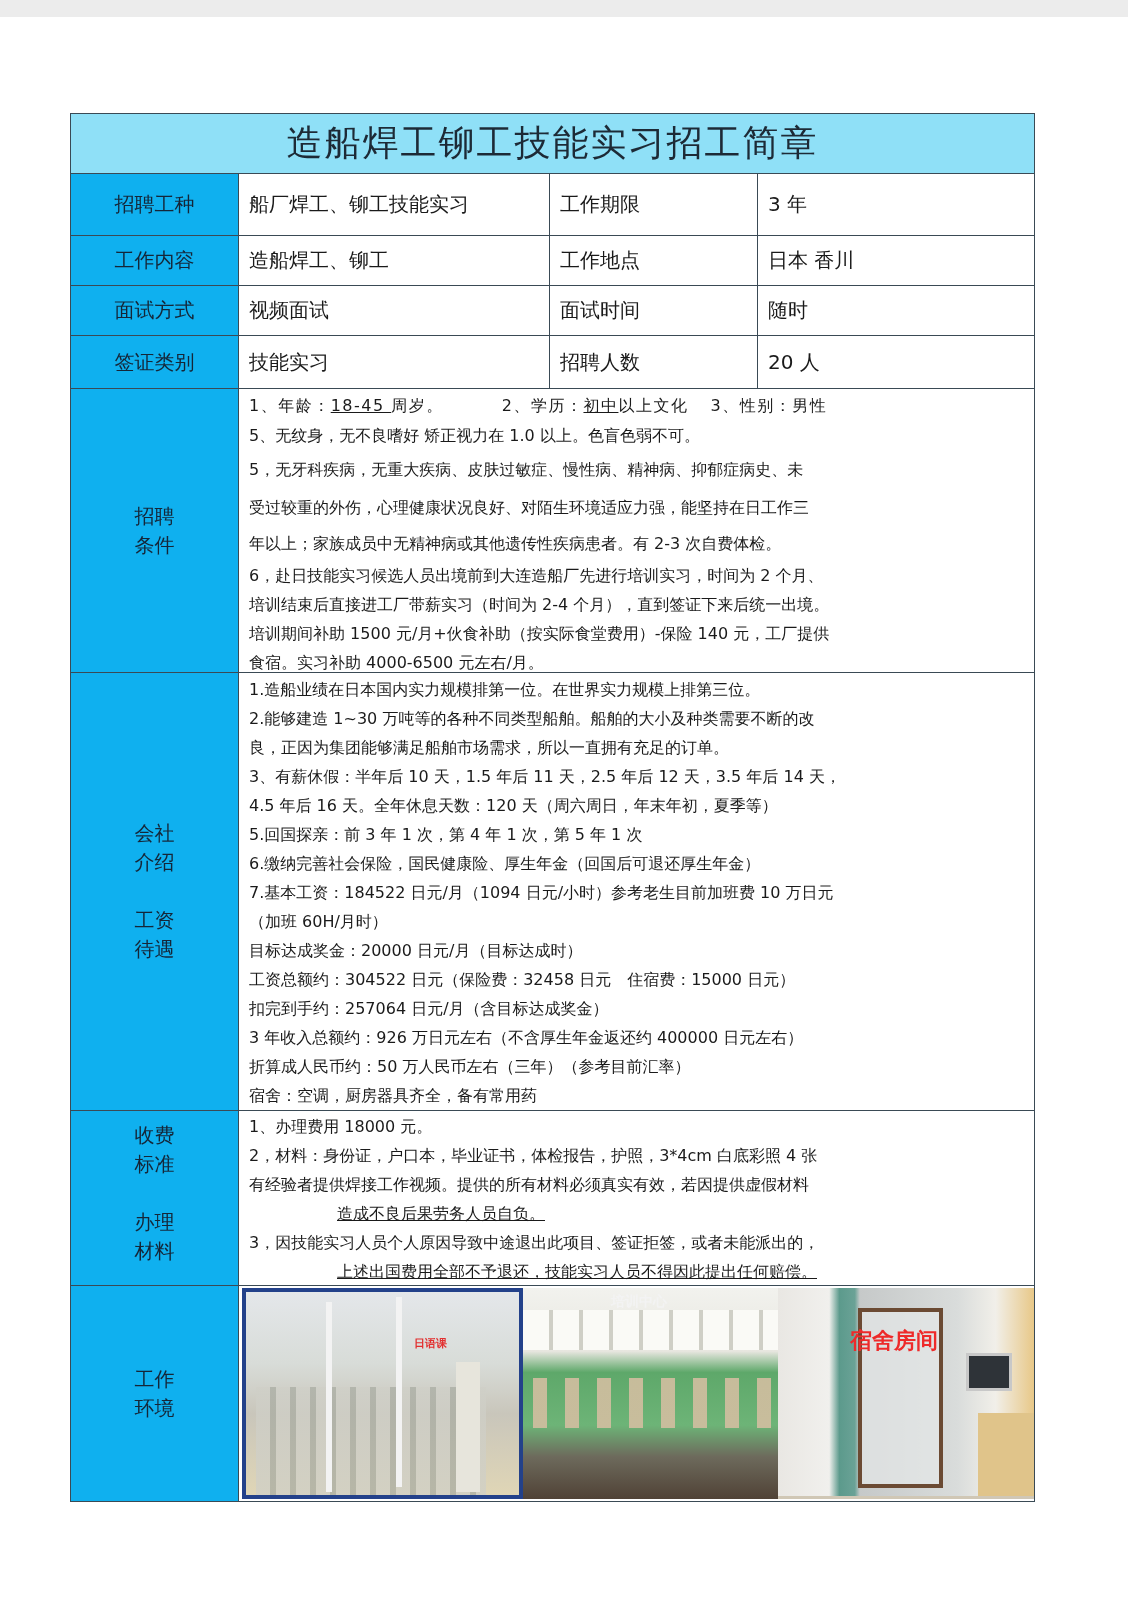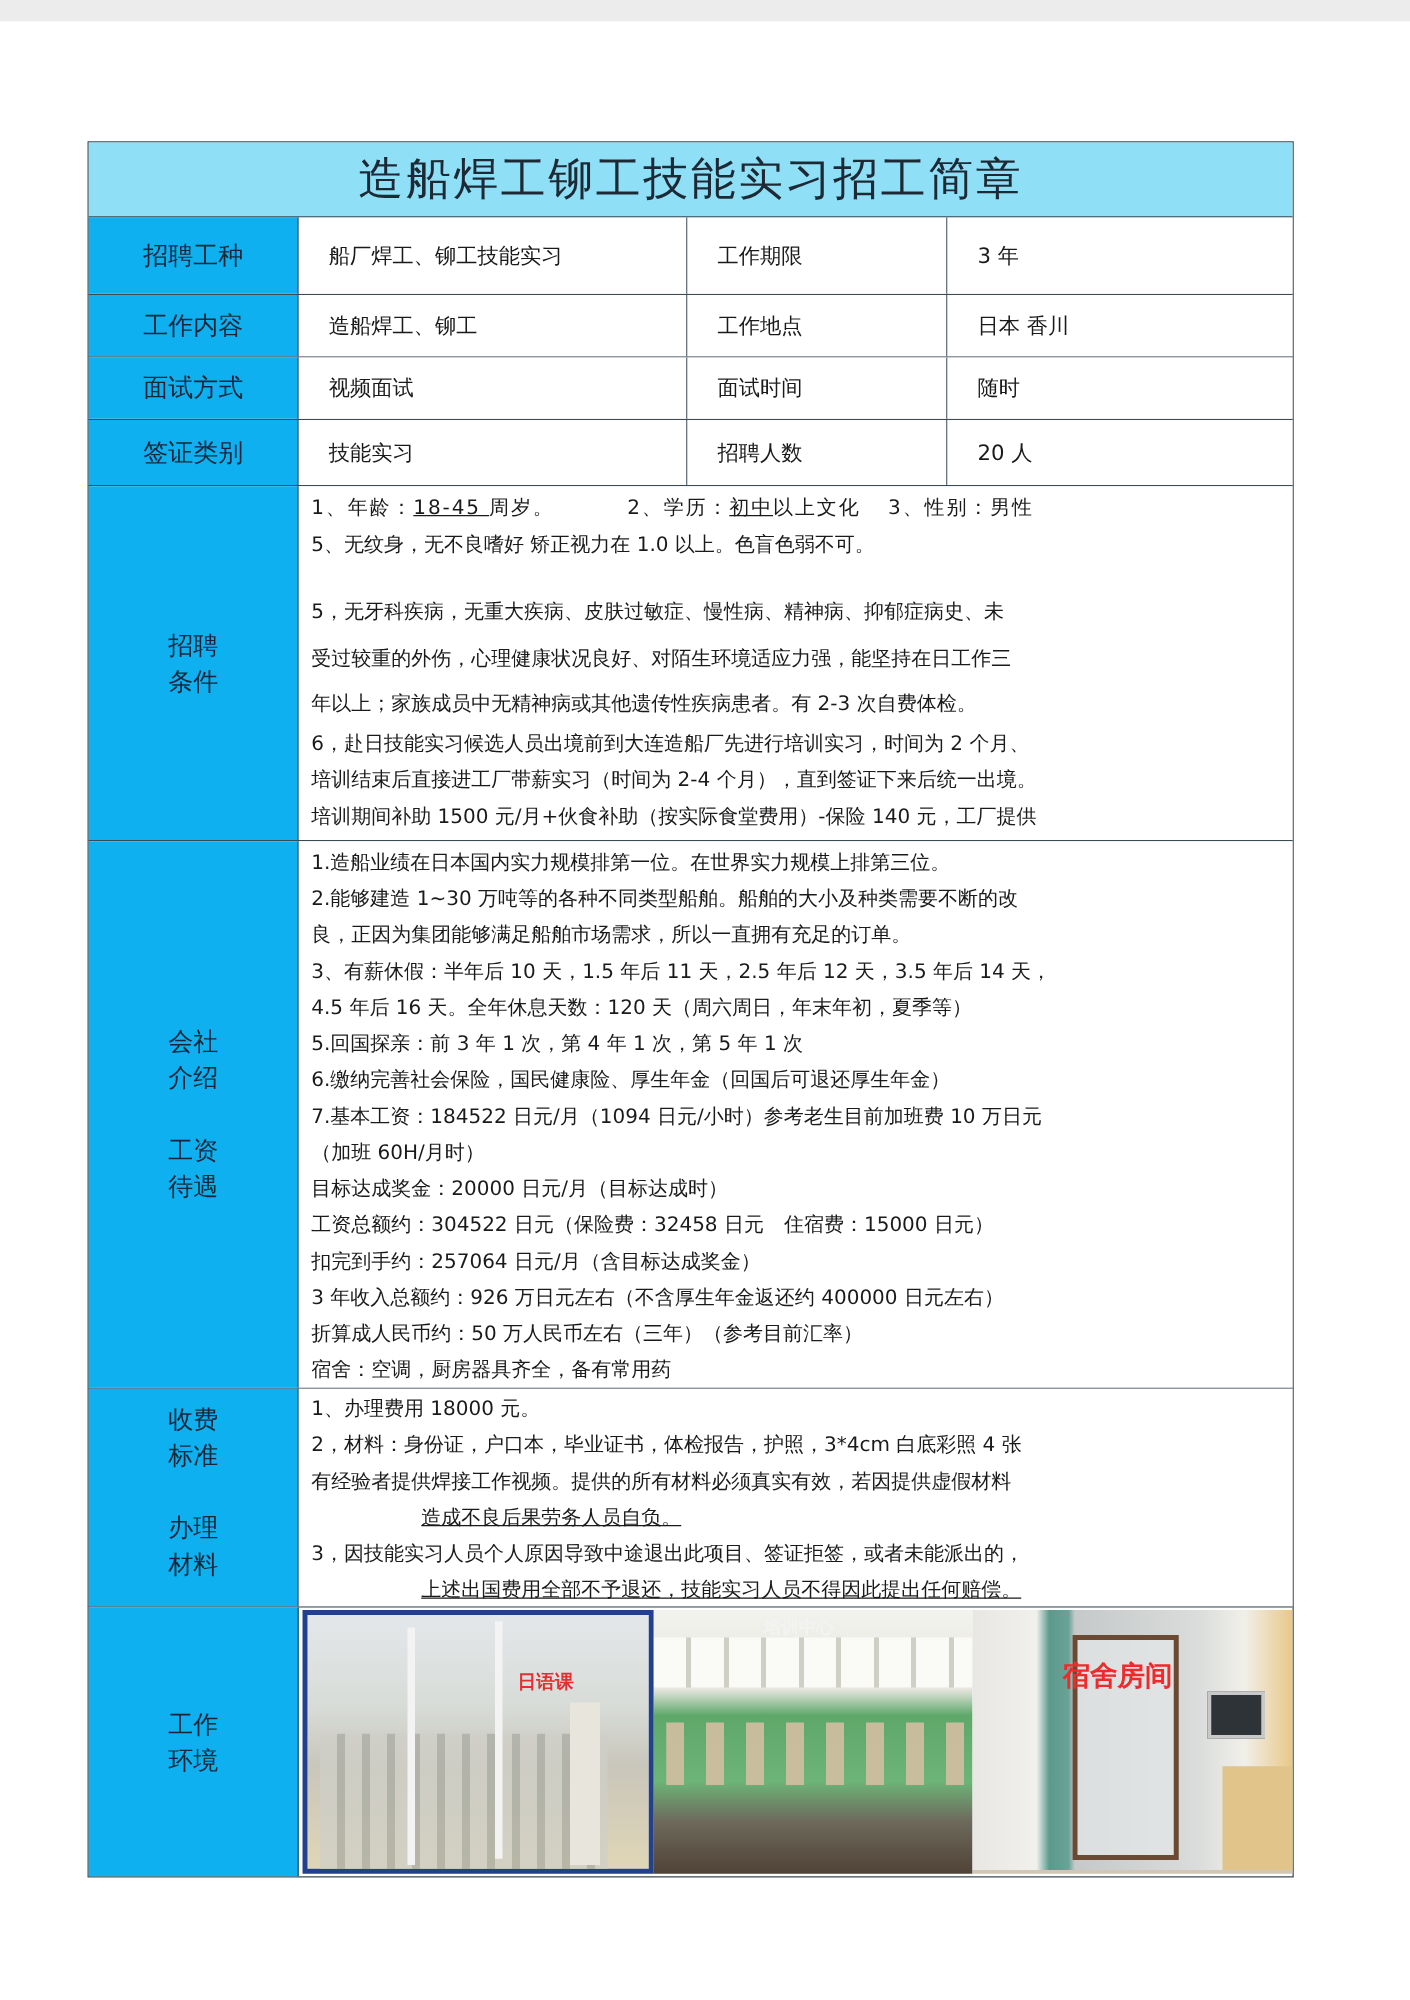--- a/index.html
+++ b/index.html
@@ -20,38 +20,38 @@
   .row { display: flex; border-bottom: 1.5px solid #3a4a55; box-sizing: border-box; }
   .row:last-child { border-bottom: none; }
   .label {
     width: 168px; flex: 0 0 168px; background: #0fb0ef; border-right: 1.5px solid #3a4a55;
     display: flex; align-items: center; justify-content: center; text-align: center;
     font-size: 20px; color: #152638; box-sizing: border-box;
   }
   .label .stack { line-height: 29px; }
   .label .gap { height: 29px; }
   .cell {
-    display: flex; align-items: center; padding-left: 24px; font-size: 17px;
+    display: flex; align-items: center; padding-left: 10px; font-size: 20px;
     border-right: 1.5px solid #3a4a55; box-sizing: border-box; background: #fff;
   }
   .cell:last-child { border-right: none; }
   .c1 { width: 311px; } .c2 { width: 208px; } .c3 { flex: 1; }
   .body-cell {
     flex: 1; padding: 4px 8px 0 10px; font-size: 16px; background: #fff; box-sizing: border-box;
   }
   .line { white-space: nowrap; }
   .u { text-decoration: underline; }
   .indent { padding-left: 88px; text-decoration: underline; }
   .photos { flex: 1; display: flex; gap: 0; padding: 2px 0 0 3px; box-sizing: border-box; }
   .photo { position: relative; height: 211px; overflow: hidden; }
   .p1 { width: 281px; background: linear-gradient(180deg,#e4e7ea 0%,#d8dcd8 35%,#c9c6bb 60%,#e0d6b6 100%); border: 4px solid #23418a; box-sizing: border-box; }
   .p2 { width: 255px; background: linear-gradient(180deg,#f2f2ee 0%,#e7e6df 30%,#5ea86a 40%,#6db477 65%,#6d6a5c 80%,#504236 100%); }
   .p3 { width: 256px; background: linear-gradient(90deg,#e9e7e3 0%,#f1f0ed 20%,#5c9a8c 24%,#6aa296 30%,#c6c9c9 32%,#d9dcdb 70%,#f1efe9 85%,#e8c888 100%); border-bottom: 3px solid #d0c7b5; box-sizing: border-box; }
   .photo .tag { position: absolute; font-size: 20px; font-weight: bold; }
-  .p1 .tag { left: 168px; top: 44px; color: #e23030; font-size: 15px; }
+  .p1 .tag { left: 168px; top: 44px; color: #e23030; font-size: 11px; }
   .p2 .tag { left: 88px; top: 5px; color: #f3f3f3; font-size: 14px; }
   .p3 .tag { left: 72px; top: 38px; color: #ee2a2a; font-size: 22px; }
   .deco { position: absolute; }
 </style>
 </head>
 <body>
 
 <div class="topbar"></div>
 
 <div class="sheet">
@@ -89,21 +89,21 @@
       <div class="stack">
         <div>招聘</div>
         <div>条件</div>
       </div>
     </div>
     <div class="body-cell" style="padding-top:2px">
       <div class="line" style="letter-spacing:1.5px;line-height:30px">
         <span>1、年龄：</span><span class="u">18-45 </span><span>周岁。</span><span style="display:inline-block;width:58px"></span><span>2、学历：</span><span class="u">初中</span><span>以上文化</span><span style="display:inline-block;width:22px"></span><span>3、性别：男性</span>
       </div>
       <div class="line" style="line-height:30px">5、无纹身，无不良嗜好 矫正视力在 1.0 以上。色盲色弱不可。</div>
-      <div class="line" style="line-height:38px;margin-top:19px">5，无牙科疾病，无重大疾病、皮肤过敏症、慢性病、精神病、抑郁症病史、未</div>
+      <div class="line" style="line-height:38px;margin-top:0">5，无牙科疾病，无重大疾病、皮肤过敏症、慢性病、精神病、抑郁症病史、未</div>
       <div class="line" style="line-height:38px">受过较重的外伤，心理健康状况良好、对陌生环境适应力强，能坚持在日工作三</div>
       <div class="line" style="line-height:34px">年以上；家族成员中无精神病或其他遗传性疾病患者。有 2-3 次自费体检。</div>
       <div class="line" style="line-height:29px">6，赴日技能实习候选人员出境前到大连造船厂先进行培训实习，时间为 2 个月、</div>
       <div class="line" style="line-height:29px">培训结束后直接进工厂带薪实习（时间为 2-4 个月），直到签证下来后统一出境。</div>
       <div class="line" style="line-height:29px">培训期间补助 1500 元/月+伙食补助（按实际食堂费用）-保险 140 元，工厂提供</div>
       <div class="line" style="line-height:29px">食宿。实习补助 4000-6500 元左右/月。</div>
     </div>
   </div>
 
   <div class="row" style="height:438px">

